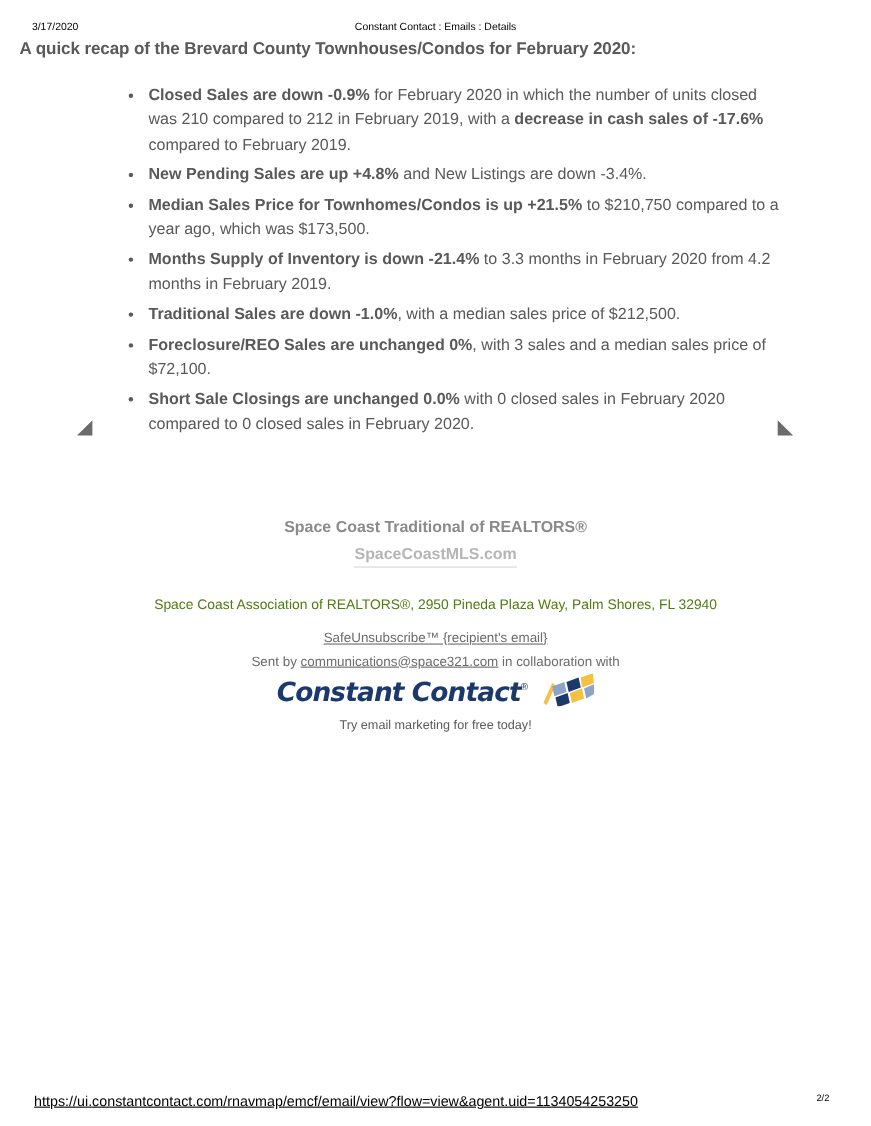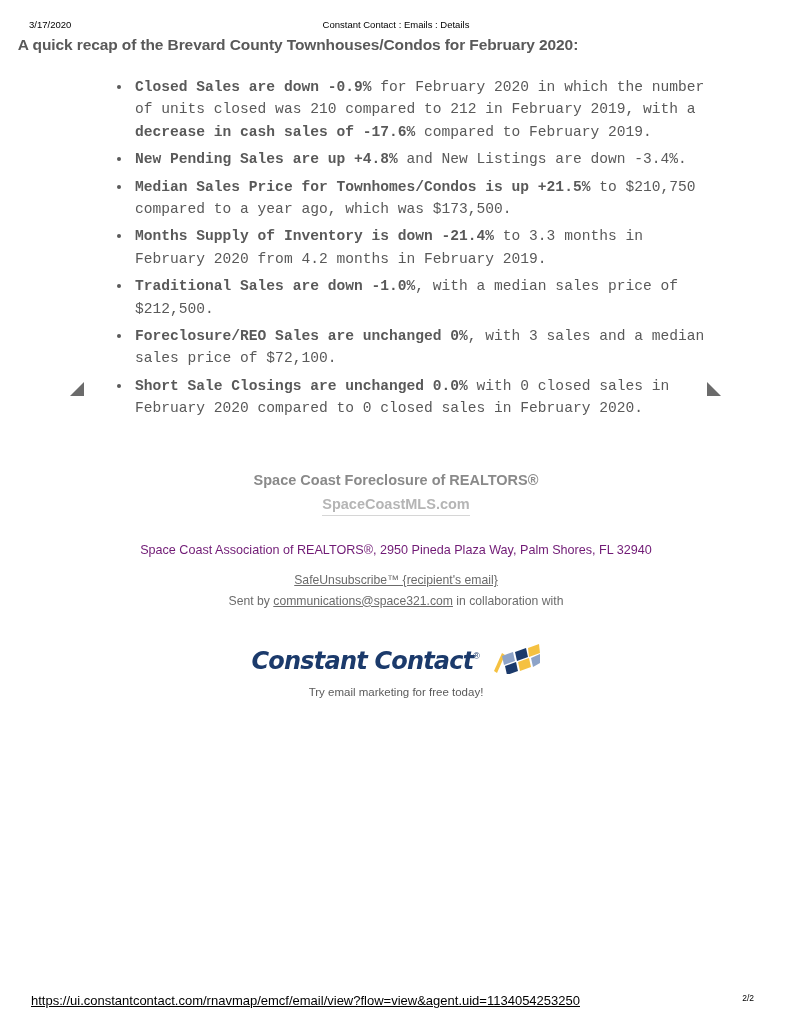--- a/index.html
+++ b/index.html
@@ -46,21 +46,20 @@
     color: #595959;
     letter-spacing: -0.1px;
   }
 
   ul.recap-list {
     margin: 22px 0 0 0;
     padding: 0;
     list-style: none;
     width: 600px;
     margin-left: 110px;
-    font-family: Liberation Mono, monospace;
   }
   ul.recap-list > li {
     position: relative;
     padding-left: 25px;
     margin-bottom: 5px;
     font-size: 14.6px;
     line-height: 22.4px;
     color: #595959;
   }
   ul.recap-list > li::before {
@@ -124,39 +123,39 @@
     position: absolute;
     left: 0;
     top: 541px;
     width: 792px;
     text-align: center;
     color: #6b6b6b;
   }
   .cc-address {
     font-size: 12.6px;
     line-height: 18px;
-    color: #701a75;
+    color: #4d7c0f;
   }
   .cc-links {
     margin-top: 11px;
     font-size: 12.2px;
     line-height: 20.5px;
     color: #6b6b6b;
   }
   .cc-links a {
     color: #6b6b6b;
     text-decoration: underline;
   }
   .cc-sep { color: #6b6b6b; padding: 0 2px; }
 
   
   .cc-logo-wrap {
     position: absolute;
     left: 0;
-    top: 644px;
+    top: 612px;
     width: 792px;
     text-align: center;
   }
   .cc-logo {
     display: inline-block;
     position: relative;
     height: 30px;
   }
   .cc-wordmark {
     font-family: "DejaVu Sans", sans-serif;
@@ -204,21 +203,21 @@
       <li><b>Foreclosure/REO Sales are unchanged 0%</b><span>, with 3 sales and a median sales price of $72,100.</span></li>
       <li><b>Short Sale Closings are unchanged 0.0%</b><span> with 0 closed sales in February 2020 compared to 0 closed sales in February 2020.</span></li>
     </ul>
 
 </div>
 
 <div class="corner-mark" id="mark-left"></div>
 <div class="corner-mark" id="mark-right"></div>
 
 <div class="sig-block">
-  <div class="sig-org">Space Coast Foreclosure of REALTORS®</div>
+  <div class="sig-org">Space Coast Traditional of REALTORS®</div>
   <a class="sig-site" href="#">SpaceCoastMLS.com</a>
 </div>
 
 <div class="cc-footer">
 
   <div class="cc-address">Space Coast Association of REALTORS®, 2950 Pineda Plaza Way, Palm Shores, FL 32940</div>
 
   <div class="cc-links">
     <div>
       <a href="#">SafeUnsubscribe™ {recipient's email}</a>

